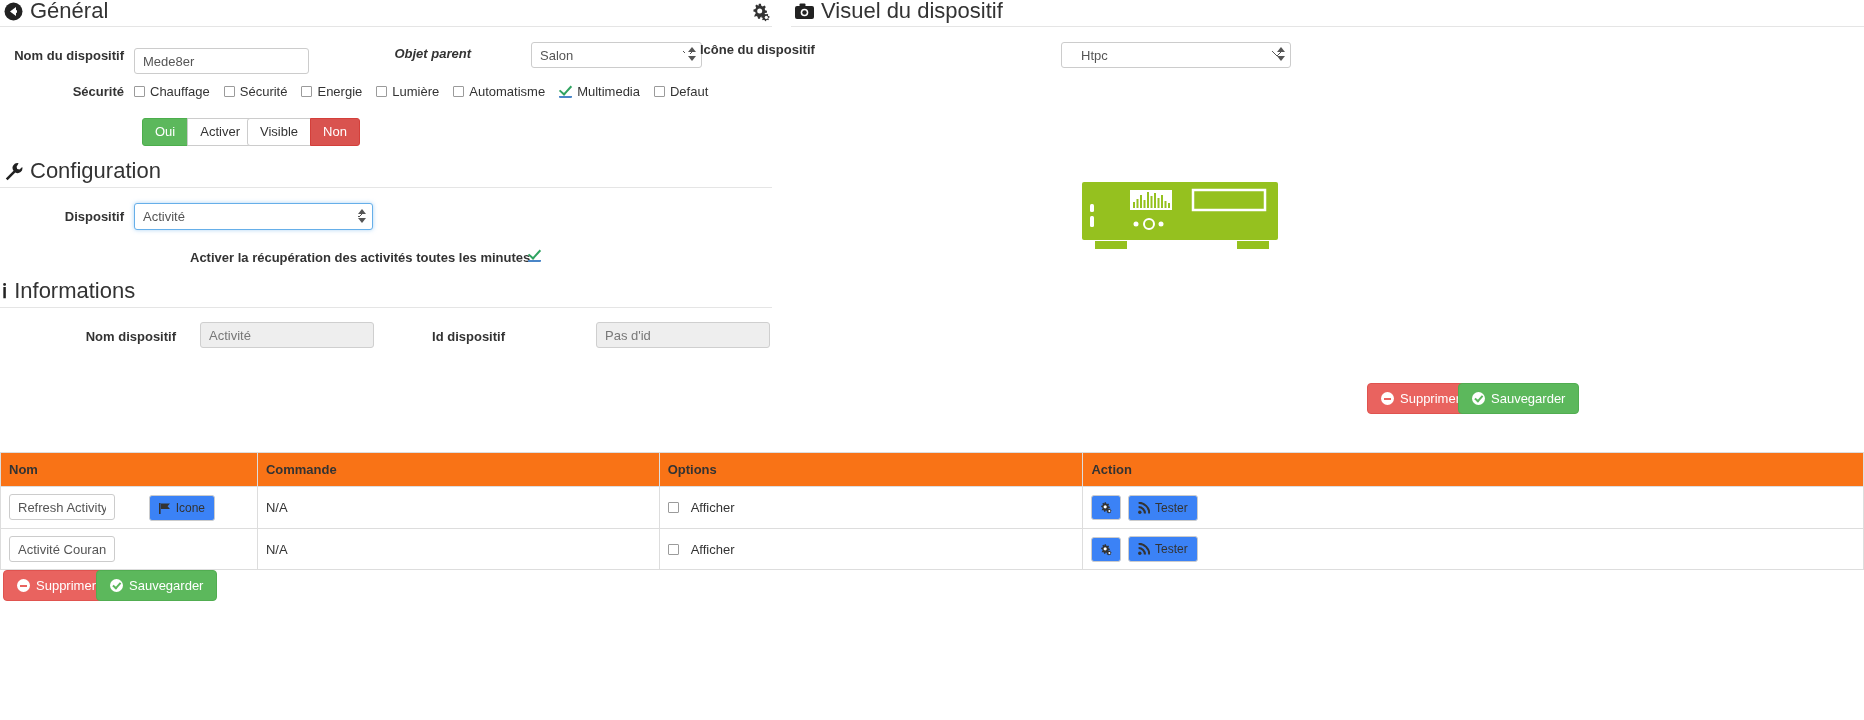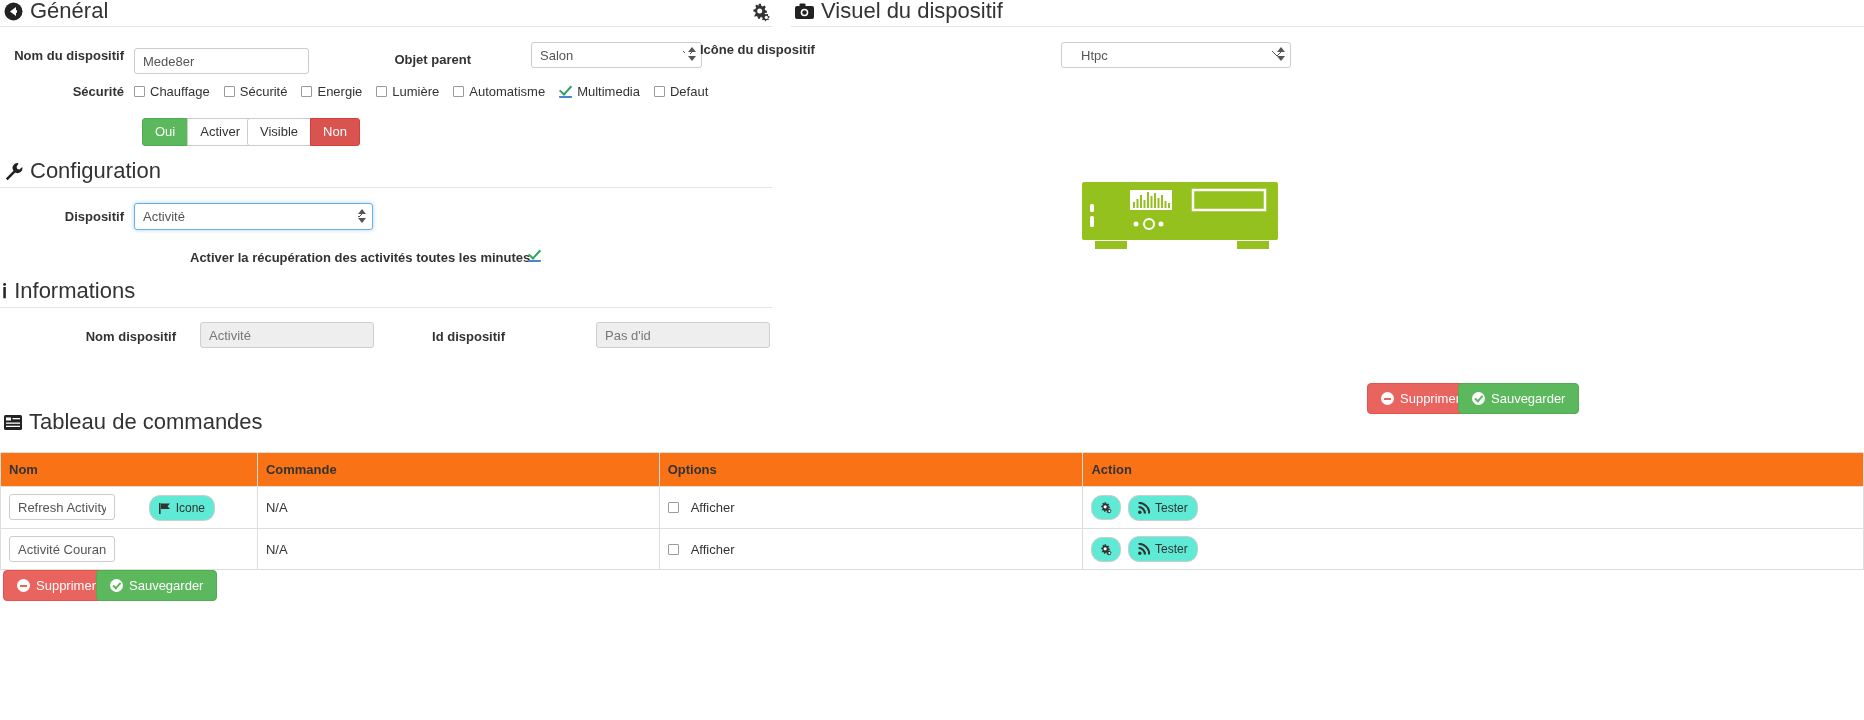--- a/index.html
+++ b/index.html
@@ -194,22 +194,22 @@
     outline: none;
     width: 106px;
   }
   .minib {
     display: inline-flex;
     align-items: center;
     gap: 5px;
     font-size: 12px;
     padding: 5px 9px;
     border: 1px solid #cccccc;
-    border-radius: 11px;
-    background: #5eead4;
+    border-radius: 3px;
+    background: #3b82f6;
     color: #333;
     cursor: pointer;
     white-space: nowrap;
     vertical-align: middle;
   }
   .minib.sq { padding: 5px 7px; }
   .opt-cell { display:flex; align-items:center; gap:12px; }
 
   svg { display: block; }
 </style>
@@ -237,21 +237,21 @@
         <circle cx="9.7" cy="8.9" r="2.5" fill="#fff"></circle>
         <path d="M16.3 12.2l.9-.5 1 .7-.3 1 .4.7 1.1.1.2 1.2-1 .4-.3.8.6.9-.8.8-1-.5-.8.3-.2 1.1-1.2-.1-.3-1-.8-.4-.9.6-.8-.9.6-.9-.2-.8-1.1-.3.1-1.2 1-.3.4-.8-.5-.9.9-.8.9.6z"></path>
         <circle cx="16.3" cy="15.4" r="1.6" fill="#fff"></circle>
       </g>
     </svg>
   </div>
 
   <div class="lbl" style="left:0px; top:48px; width:124px;">Nom du dispositif</div>
   <input class="txt" style="left: 134px; top: 48px; width: 175px;" value="Mede8er">
 
-  <div class="lbl" style="left:360px; top:52px; width:111px;">Objet parent</div>
+  <div class="lbl" style="left:360px; top:46px; width:111px;font-style:italic;">Objet parent</div>
   <select class="sel" style="left:531px; top:42px; width:171px;">
     <option>Salon</option>
   </select>
   <div class="selarrows" style="left:688px; top:47px;">
       <i class="up"></i>
       <i class="dn"></i>
     </div>
 
   <div class="lbl" style="left:0px; top:84px; width:124px;">Sécurité</div>
   <div class="cbrow" style="left:134px; top:84px; gap:14px;">
@@ -385,32 +385,20 @@
 
   <div class="abtn danger" style="left:1367px; top:383px;">
     <span class="cir minus"></span>
     <span>Supprimer</span>
   </div>
   <div class="abtn success" style="left:1458px; top:383px;">
     <span class="cir check"></span>
     <span>Sauvegarder</span>
   </div>
 
-  <div class="sec-head" style="left:4px; top:409px;">
-    <span class="glyph">
-      <svg width="18" height="15" viewBox="0 0 18 15">
-          <rect x="0" y="0" width="18" height="15" rx="1.5" fill="#222"></rect>
-          <rect x="2" y="2.5" width="5" height="3" fill="#fff"></rect>
-          <rect x="8.5" y="3" width="7.5" height="1.3" fill="#fff"></rect>
-          <rect x="2" y="7.5" width="14" height="1.3" fill="#fff"></rect>
-          <rect x="2" y="10.7" width="14" height="1.3" fill="#fff"></rect>
-        </svg>
-    </span>
-    <span>Tableau de commandes</span>
-  </div>
 
   <table class="cmd" style="left:0px; top:452px; width:1864px;">
     <colgroup>
         <col style="width:257px">
         <col style="width:402px">
         <col style="width:424px">
         <col style="width:781px">
       </colgroup>
     <thead>
       <tr>

